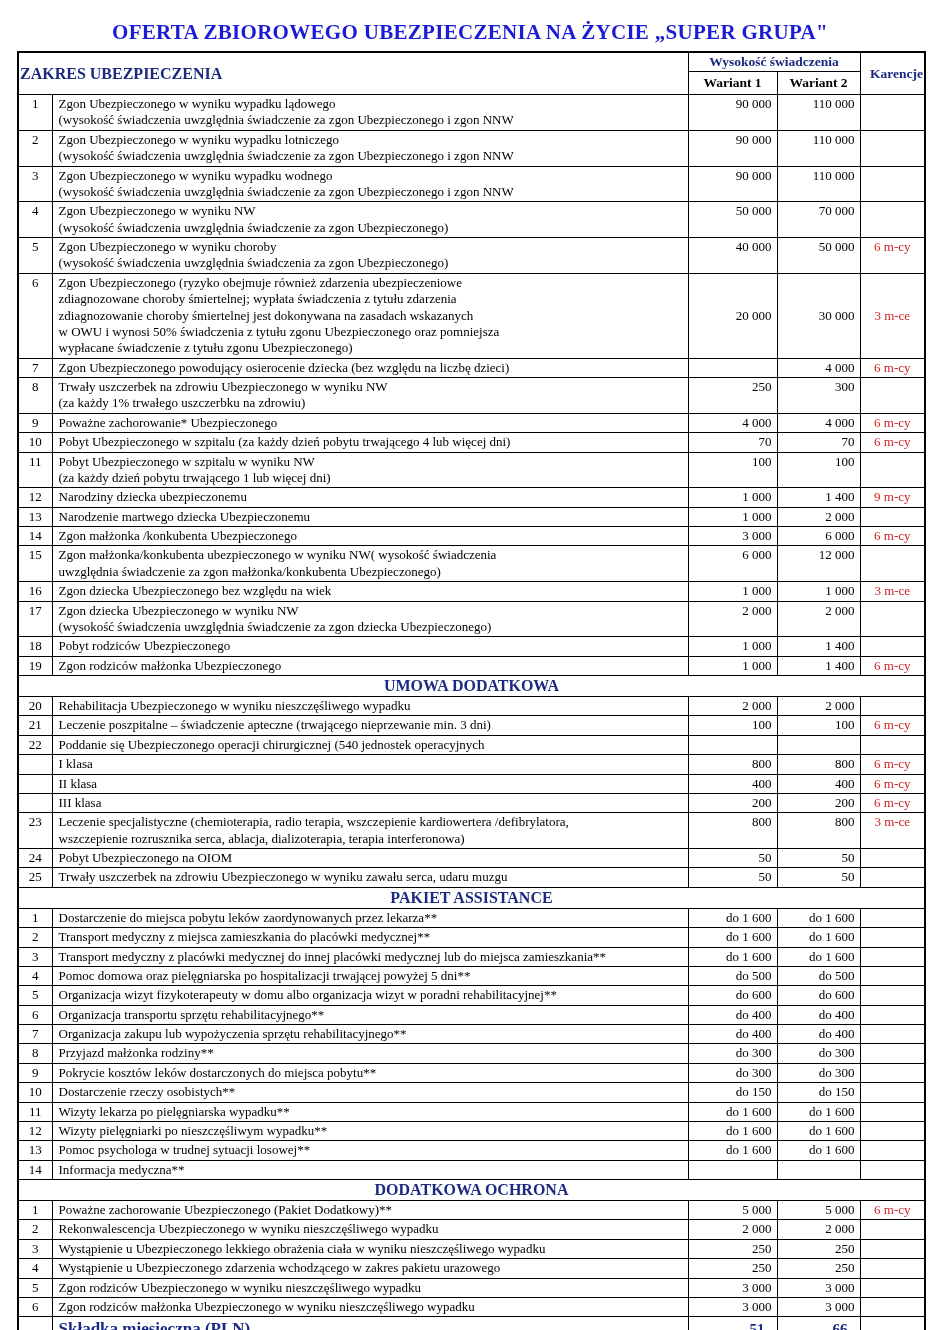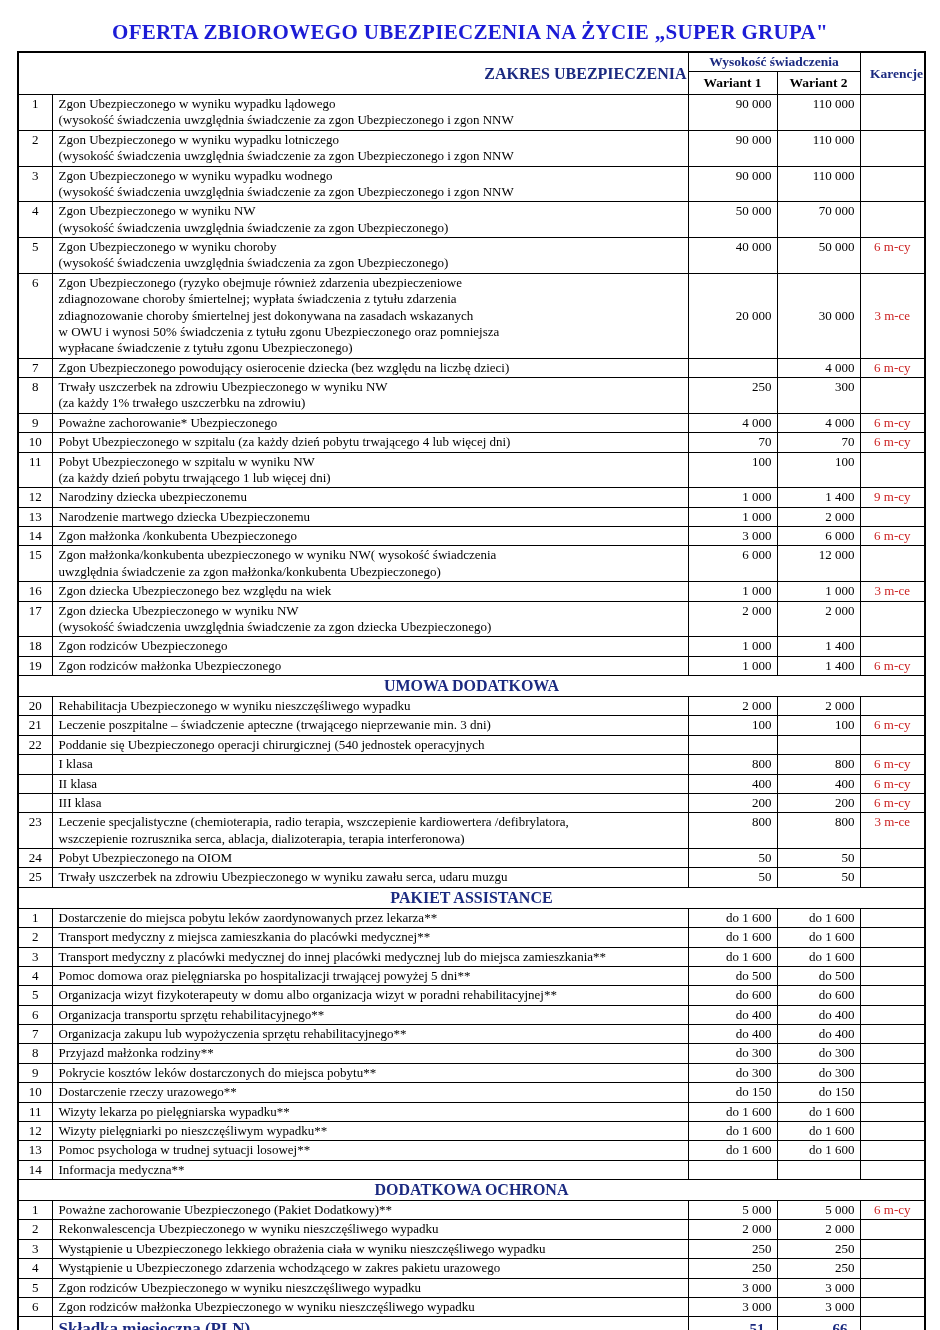--- a/index.html
+++ b/index.html
@@ -10,21 +10,21 @@
   }
   .page-title {
     margin:20px 8px 6px 8px; text-align:center;
     font-size:21px; font-weight:bold; color:#1c1cd6; letter-spacing:0.3px;
   }
   table.coverage {
     border-collapse:collapse; table-layout:fixed;
     width:907px; margin-left:17px; border:2px solid #000;
   }
   table.coverage td, table.coverage th { border:1px solid #000; overflow:hidden; }
-  th.scope-header { color:#1b2a80; font-size:16px; font-weight:bold; text-align:right; vertical-align:middle;margin-left:28px; }
+  th.scope-header { color:#1b2a80; font-size:16px; font-weight:bold; text-align:left; vertical-align:middle;margin-left:28px; }
   th.benefit-header { color:#1b2a80; font-size:13.5px; font-weight:bold; text-align:center; padding:1px 0; }
   th.variant-header { color:#000; font-size:13.5px; font-weight:bold; text-align:center; padding:3px 0; }
   th.karencje-header { color:#1b2a80; font-size:13.5px; font-weight:bold; text-align:right; vertical-align:middle;margin-top:44px; }
   td.num  { text-align:center; vertical-align:top; font-size:13px; padding:1px 0; }
   td.desc { padding:1px 4px 1px 6px; font-size:13px; vertical-align:top; white-space:pre-line; line-height:1.26; }
   td.val  { text-align:right; padding:1px 5px 1px 2px; font-size:13px; vertical-align:top; }
   td.kar  { text-align:center; color:#cc2222; font-size:13px; vertical-align:top; padding:1px 2px; }
   tr.vmiddle td.val, tr.vmiddle td.kar { vertical-align:middle; }
   td.section-heading {
     text-align:center; color:#1b2a80; font-weight:bold;
@@ -185,21 +185,21 @@
       <tr>
         <td class="num">17</td>
         <td class="desc">Zgon dziecka Ubezpieczonego w wyniku NW
 (wysokość świadczenia uwzględnia świadczenie za zgon dziecka Ubezpieczonego)</td>
         <td class="val">2 000</td>
         <td class="val">2 000</td>
         <td class="kar"></td>
       </tr>
       <tr>
         <td class="num">18</td>
-        <td class="desc">Zgon rodziców Ubezpieczonego</td>
+        <td class="desc">Pobyt rodziców Ubezpieczonego</td>
         <td class="val">1 000</td>
         <td class="val">1 400</td>
         <td class="kar"></td>
       </tr>
       <tr>
         <td class="num">19</td>
         <td class="desc">Zgon rodziców małżonka Ubezpieczonego</td>
         <td class="val">1 000</td>
         <td class="val">1 400</td>
         <td class="kar">6 m-cy</td>
@@ -332,21 +332,21 @@
       </tr>
       <tr>
         <td class="num">9</td>
         <td class="desc">Pokrycie kosztów leków dostarczonych do miejsca pobytu**</td>
         <td class="val">do 300</td>
         <td class="val">do 300</td>
         <td class="kar"></td>
       </tr>
       <tr>
         <td class="num">10</td>
-        <td class="desc">Dostarczenie rzeczy urazowego**</td>
+        <td class="desc">Dostarczenie rzeczy osobistych**</td>
         <td class="val">do 150</td>
         <td class="val">do 150</td>
         <td class="kar"></td>
       </tr>
       <tr>
         <td class="num">11</td>
         <td class="desc">Wizyty lekarza po pielęgniarska wypadku**</td>
         <td class="val">do 1 600</td>
         <td class="val">do 1 600</td>
         <td class="kar"></td>

